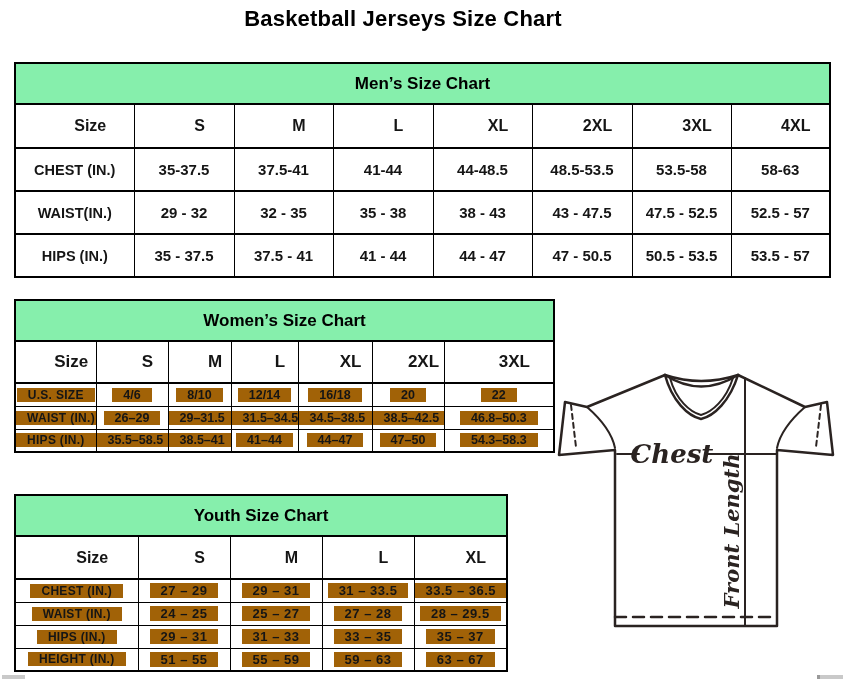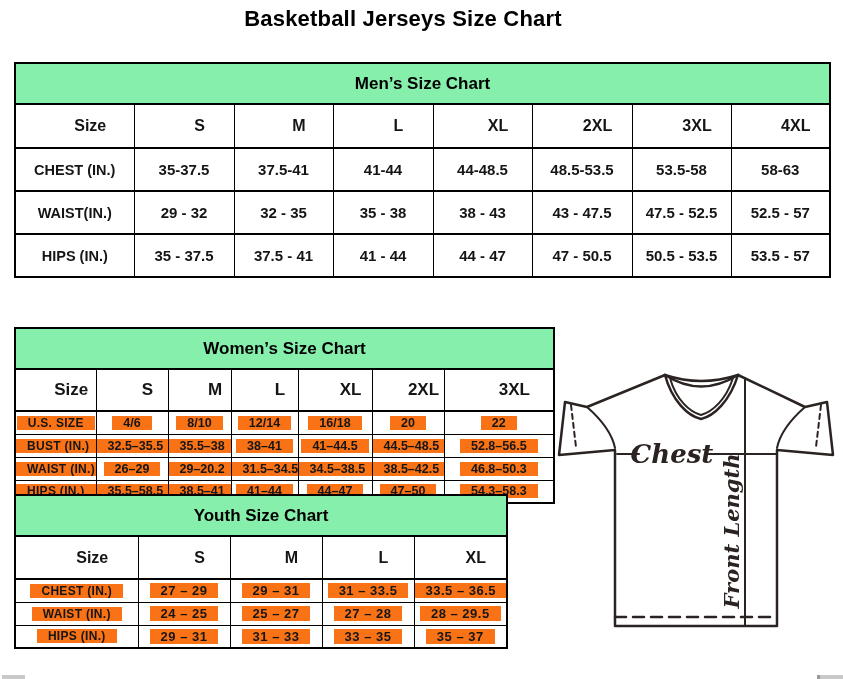--- a/index.html
+++ b/index.html
@@ -45,23 +45,23 @@
   .t-wom tbody td{font-size:12.5px;}
   
   .t-you{width:492px;}
   .t-you .title-row{height:41px;}
   .t-you .head-row{height:43px;}
   .t-you .head-row th{font-size:16px;}
   .t-you tbody tr{height:23px;}
   .t-you tbody th{font-size:12px;letter-spacing:.3px;}
   .t-you tbody td{font-size:13px;letter-spacing:.5px;}
   
-  .t-wom tbody .hl,.t-you tbody .hl{background:#f97316;padding:0 11px;}
+  .t-wom tbody .hl,.t-you tbody .hl{background:#a16207;padding:0 11px;}
   .pos-mens{left:14px;top:62px;}
-  .pos-wom{left:14px;top:299px;margin-top:28px;}
+  .pos-wom{left:14px;top:299px;}
   .pos-you{left:14px;top:494px;}
   .jersey{position:absolute;left:555px;top:368px;width:288px;height:310px;}
   .sb{position:absolute;top:675px;height:4px;background:#c9c9c9;}
   .sb-left{left:2px;width:23px;}
   .sb-right{left:817px;width:26px;border-left:3px solid #9a9a9a;}
 </style>
 </head>
 <body>
 
 <div class="page-title">Basketball Jerseys Size Chart</div>
@@ -157,32 +157,23 @@
         <tr>
           <th><span class="hl">U.S. SIZE</span></th>
           <td><span class="hl">4/6</span></td>
           <td><span class="hl">8/10</span></td>
           <td><span class="hl">12/14</span></td>
           <td><span class="hl">16/18</span></td>
           <td><span class="hl">20</span></td>
           <td><span class="hl">22</span></td>
         </tr>
         <tr>
-          <th><span class="hl">BUST (IN.)</span></th>
-          <td><span class="hl">32.5–35.5</span></td>
-          <td><span class="hl">35.5–38</span></td>
-          <td><span class="hl">38–41</span></td>
-          <td><span class="hl">41–44.5</span></td>
-          <td><span class="hl">44.5–48.5</span></td>
-          <td><span class="hl">52.8–56.5</span></td>
-        </tr>
-        <tr>
           <th><span class="hl">WAIST (IN.)</span></th>
           <td><span class="hl">26–29</span></td>
-          <td><span class="hl">29–20.2</span></td>
+          <td><span class="hl">29–31.5</span></td>
           <td><span class="hl">31.5–34.5</span></td>
           <td><span class="hl">34.5–38.5</span></td>
           <td><span class="hl">38.5–42.5</span></td>
           <td><span class="hl">46.8–50.3</span></td>
         </tr>
         <tr>
           <th><span class="hl">HIPS (IN.)</span></th>
           <td><span class="hl">35.5–58.5</span></td>
           <td><span class="hl">38.5–41</span></td>
           <td><span class="hl">41–44</span></td>
@@ -230,20 +221,27 @@
           <td><span class="hl">27 – 28</span></td>
           <td><span class="hl">28 – 29.5</span></td>
         </tr>
         <tr>
           <th><span class="hl">HIPS (IN.)</span></th>
           <td><span class="hl">29 – 31</span></td>
           <td><span class="hl">31 – 33</span></td>
           <td><span class="hl">33 – 35</span></td>
           <td><span class="hl">35 – 37</span></td>
         </tr>
+        <tr>
+          <th><span class="hl">HEIGHT (IN.)</span></th>
+          <td><span class="hl">51 – 55</span></td>
+          <td><span class="hl">55 – 59</span></td>
+          <td><span class="hl">59 – 63</span></td>
+          <td><span class="hl">63 – 67</span></td>
+        </tr>
       </tbody>
     </table>
 </div>
 
 <div class="jersey">
   <svg viewBox="0 0 288 310" width="288" height="310">
     <g fill="none" stroke="#2a2321" stroke-linejoin="round" stroke-linecap="round">
 
       <path stroke-width="2.5" d="M110,7 L32,39 L10,34 L4,87 L60,82 L60,258 L222,258 L222,82 L278,87 L272,34 L250,39 L183,7"></path>
 

